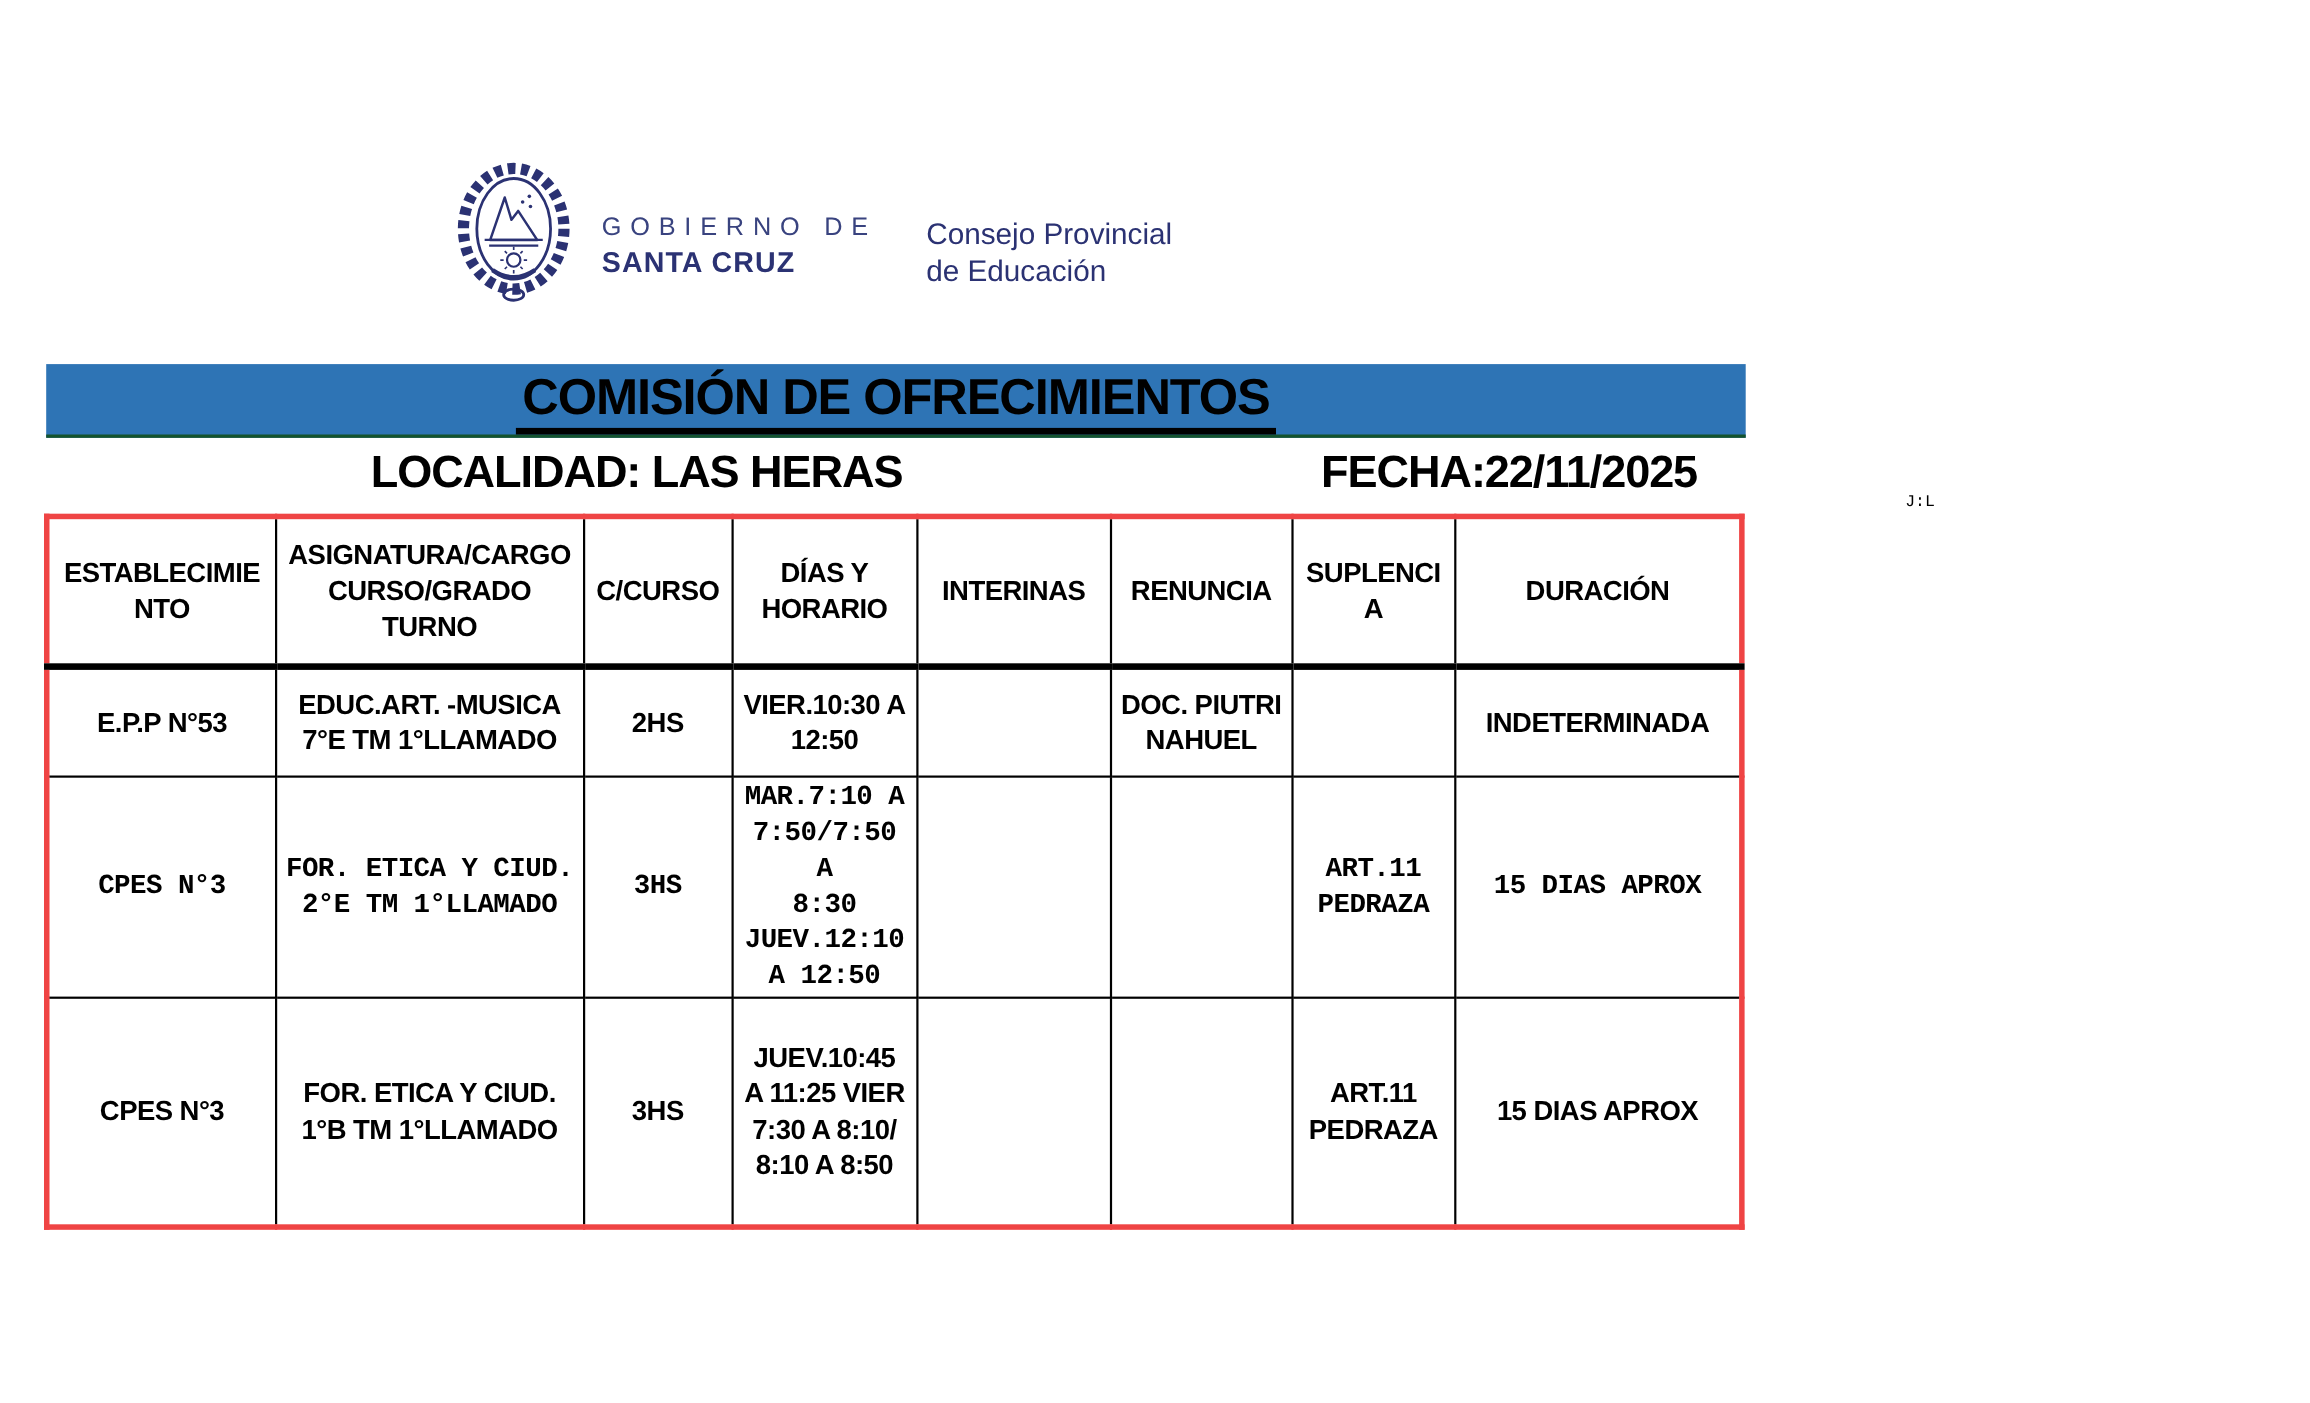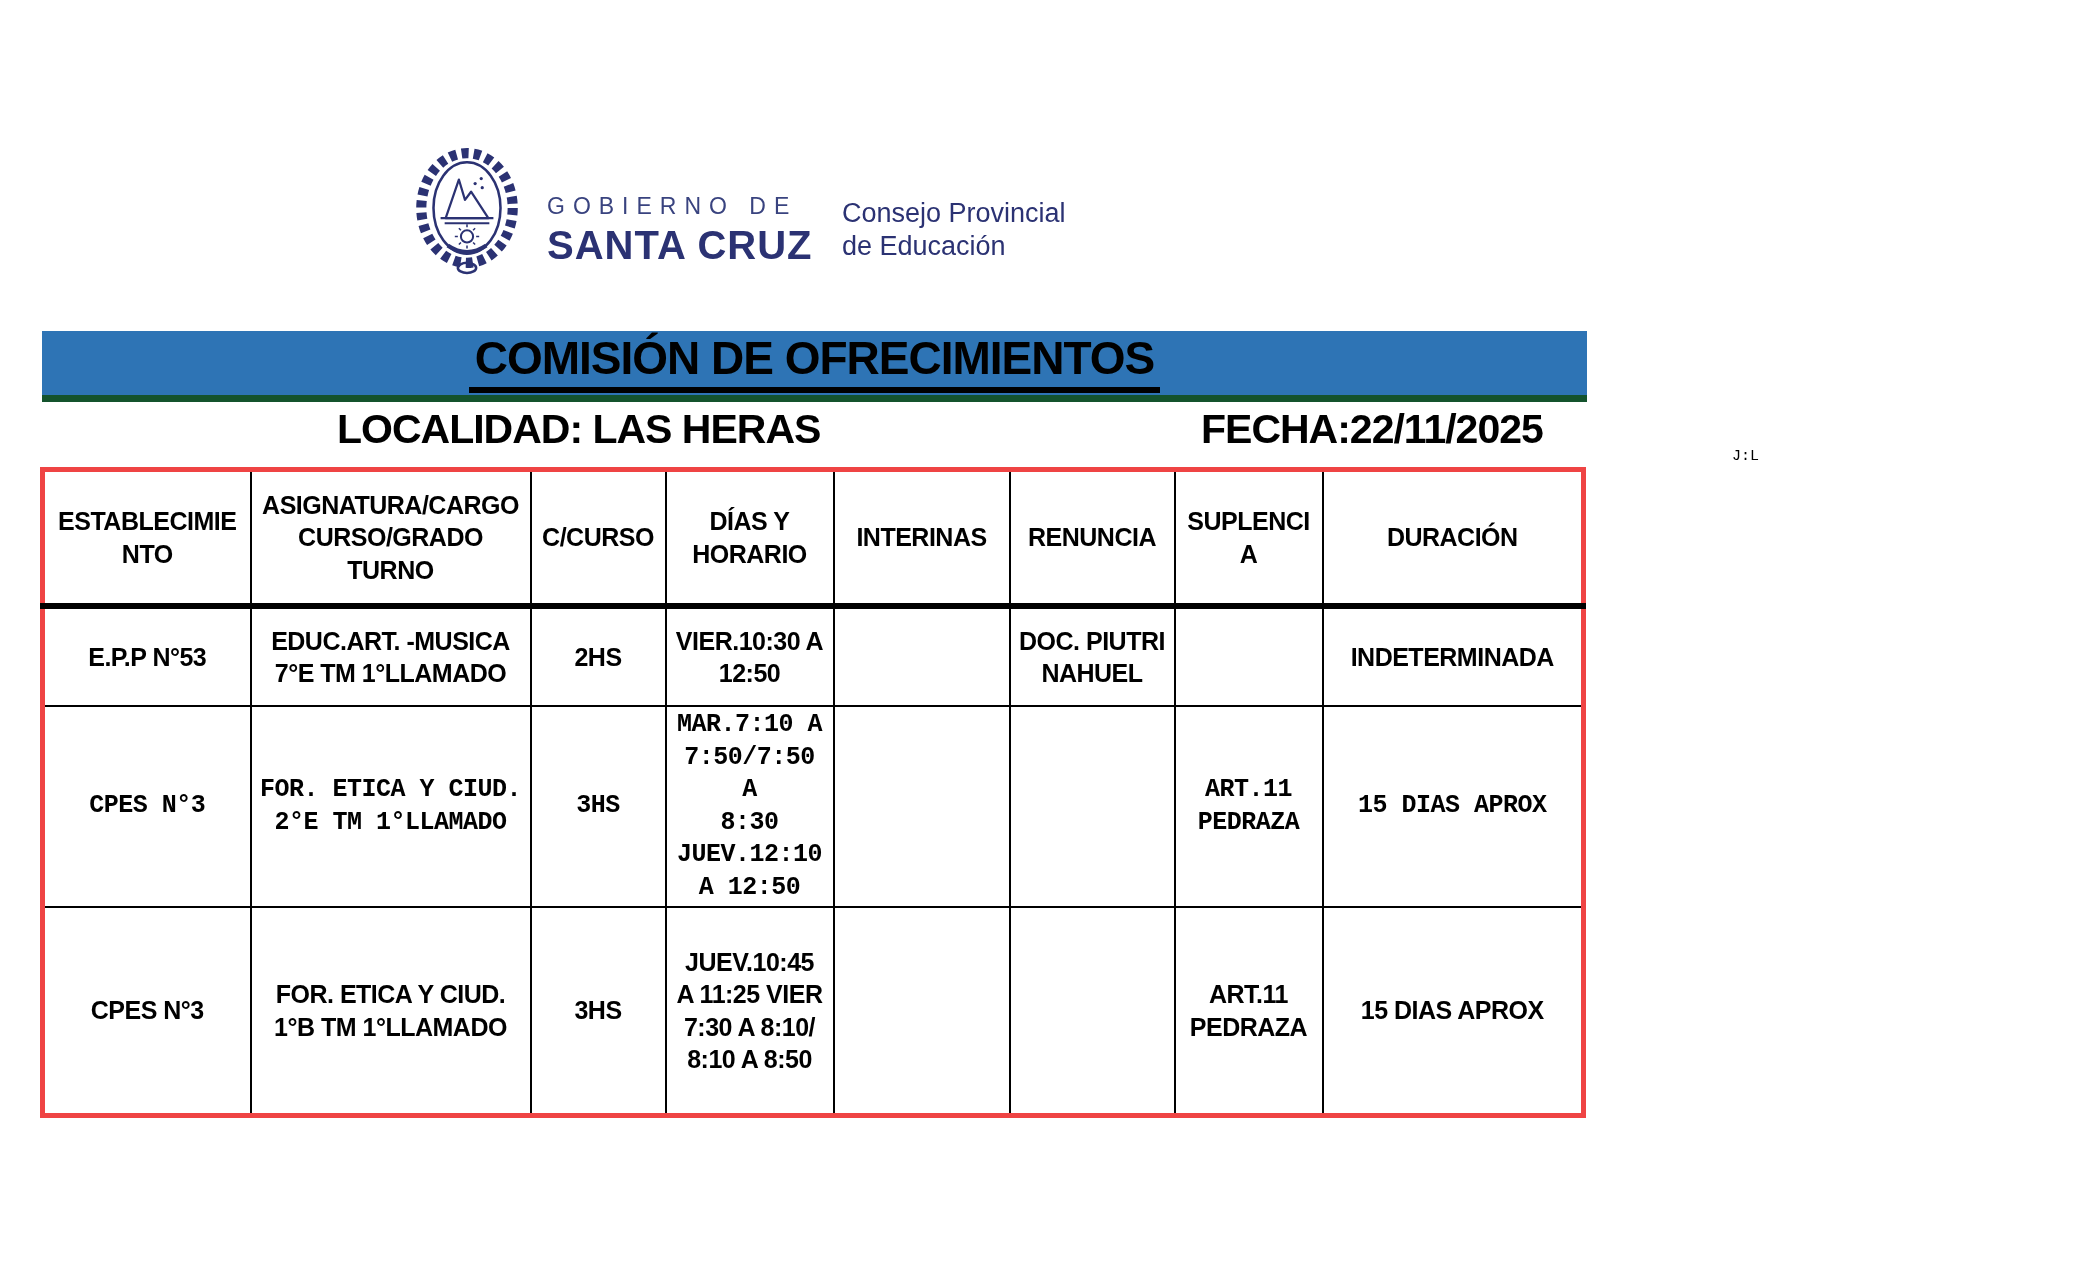--- a/index.html
+++ b/index.html
@@ -30,21 +30,21 @@
     top: 193px;
   }
   .brand .gob {
     font-size: 23px;
     font-weight: 500;
     letter-spacing: 8px;
     color: #39437f;
     white-space: nowrap;
   }
   .brand .scz {
-    font-size: 40px;
+    font-size: 26px;
     font-weight: 800;
     letter-spacing: 1px;
     color: #2b3273;
     margin-top: 3px;
     white-space: nowrap;
   }
   .consejo {
     position: absolute;
     left: 842px;
     top: 197px;
@@ -56,23 +56,23 @@
   }
 
   
   .banner {
     position: absolute;
     left: 42px;
     top: 331px;
     width: 1545px;
     height: 64px;
     background: #2e74b5;
-    border-bottom: 7px solid #14532d;
+    border-bottom: 3px solid #14532d;
     display: flex;
-    align-items: flex-start;
+    align-items: flex-end;
     justify-content: center;
   }
   .banner-title {
     font-size: 46px;
     font-weight: bold;
     letter-spacing: -1px;
     color: #000;
     border-bottom: 6px solid #000;
     padding: 0 6px 2px 6px;
     white-space: nowrap;

